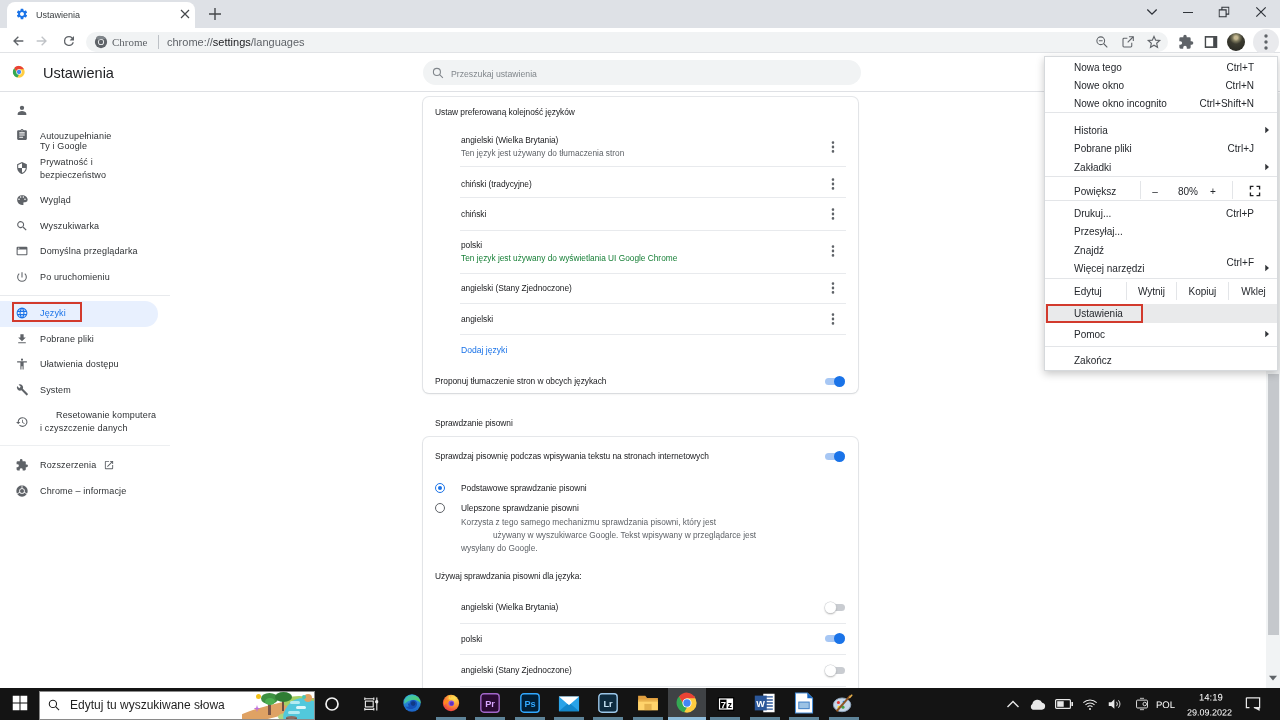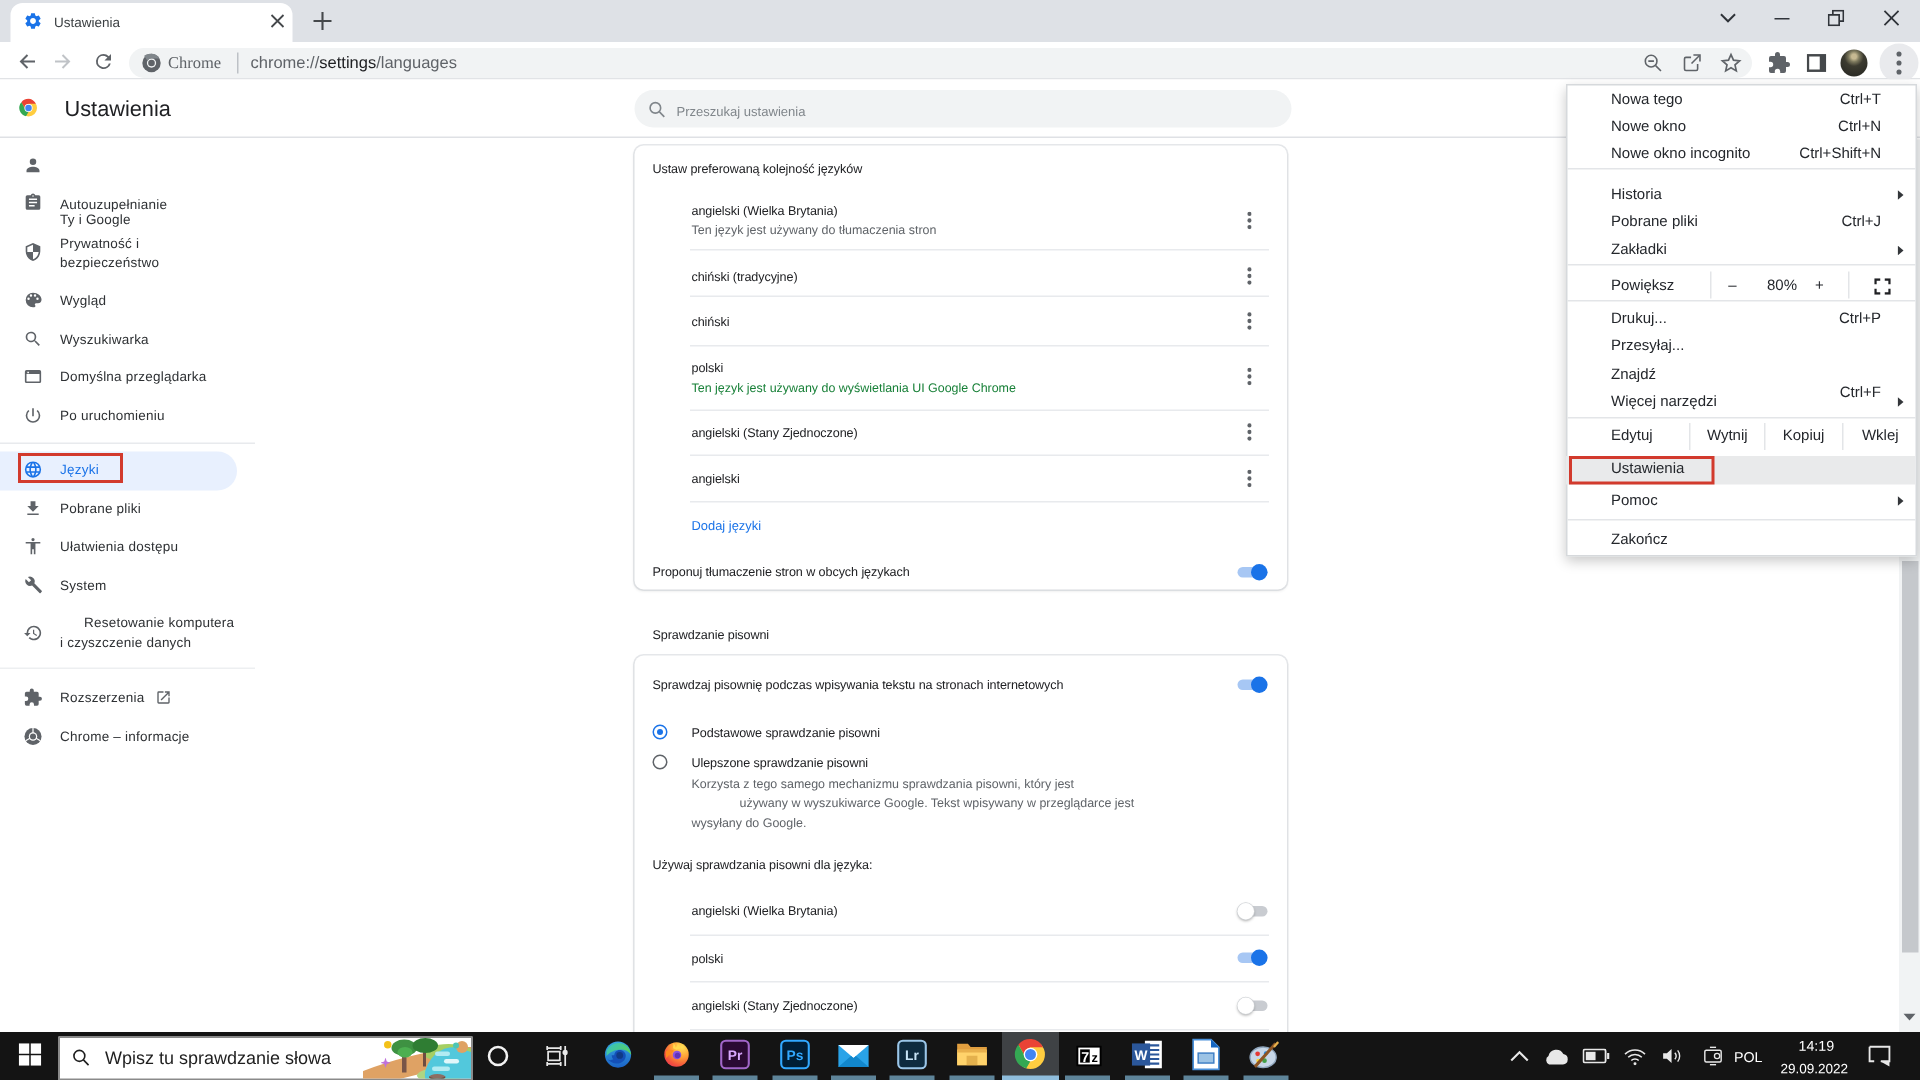--- a/index.html
+++ b/index.html
@@ -376,21 +376,21 @@
     <div class="a" style="left:12px;top:13px;width:7px;height:7px;background:#BF71DC;clip-path:polygon(50% 0,62% 38%,100% 50%,62% 62%,50% 100%,38% 62%,0 50%,38% 38%);"></div>
     <div class="a" style="left:60px;top:3px;width:4px;height:4px;background:#4DC5B5;border-radius:50%;"></div>
   </div>
 </div>
 <svg class="i" style="left:54px;top:704.5px;" width="13" height="13" viewBox="0 0 24 24">
         <g fill="none" stroke="#1F1F1F" stroke-width="2">
           <circle cx="10" cy="10" r="6.7"></circle>
           <path d="M15 15l6.3 6.3"></path>
         </g>
       </svg>
-<div class="t" style="left:70px;top:705px;font-size:12px;color:#1F1F1F;">Wpisz tu sprawdzanie słowa</div>
+<div class="t" style="left:70px;top:705px;font-size:12px;color:#1F1F1F;">Edytuj tu wyszukiwane słowa</div>
 <svg class="i" style="left:332px;top:703.5px;" width="15" height="15" viewBox="0 0 15 15">
         <circle cx="7.5" cy="7.5" r="6" fill="none" stroke="#F2F2F2" stroke-width="1.7"></circle>
       </svg>
 <svg class="i" style="left:371px;top:703.5px;" width="15" height="15" viewBox="0 0 15 15">
         <g stroke="#E8E8E8" stroke-width="1.15" fill="none">
           <path d="M1.3 0.9v2.6M10.3 0.9v2.6M1.3 11.5v2.6M10.3 11.5v2.6M0.7 2.2h10.2M0.7 12.8h10.2"></path>
           <rect x="1.9" y="4.6" width="7.8" height="5.8"></rect>
           <path d="M13.3 0.9v13.2"></path>
         </g>
         <circle cx="13.3" cy="5.2" r="1.8" fill="#E8E8E8"></circle>

